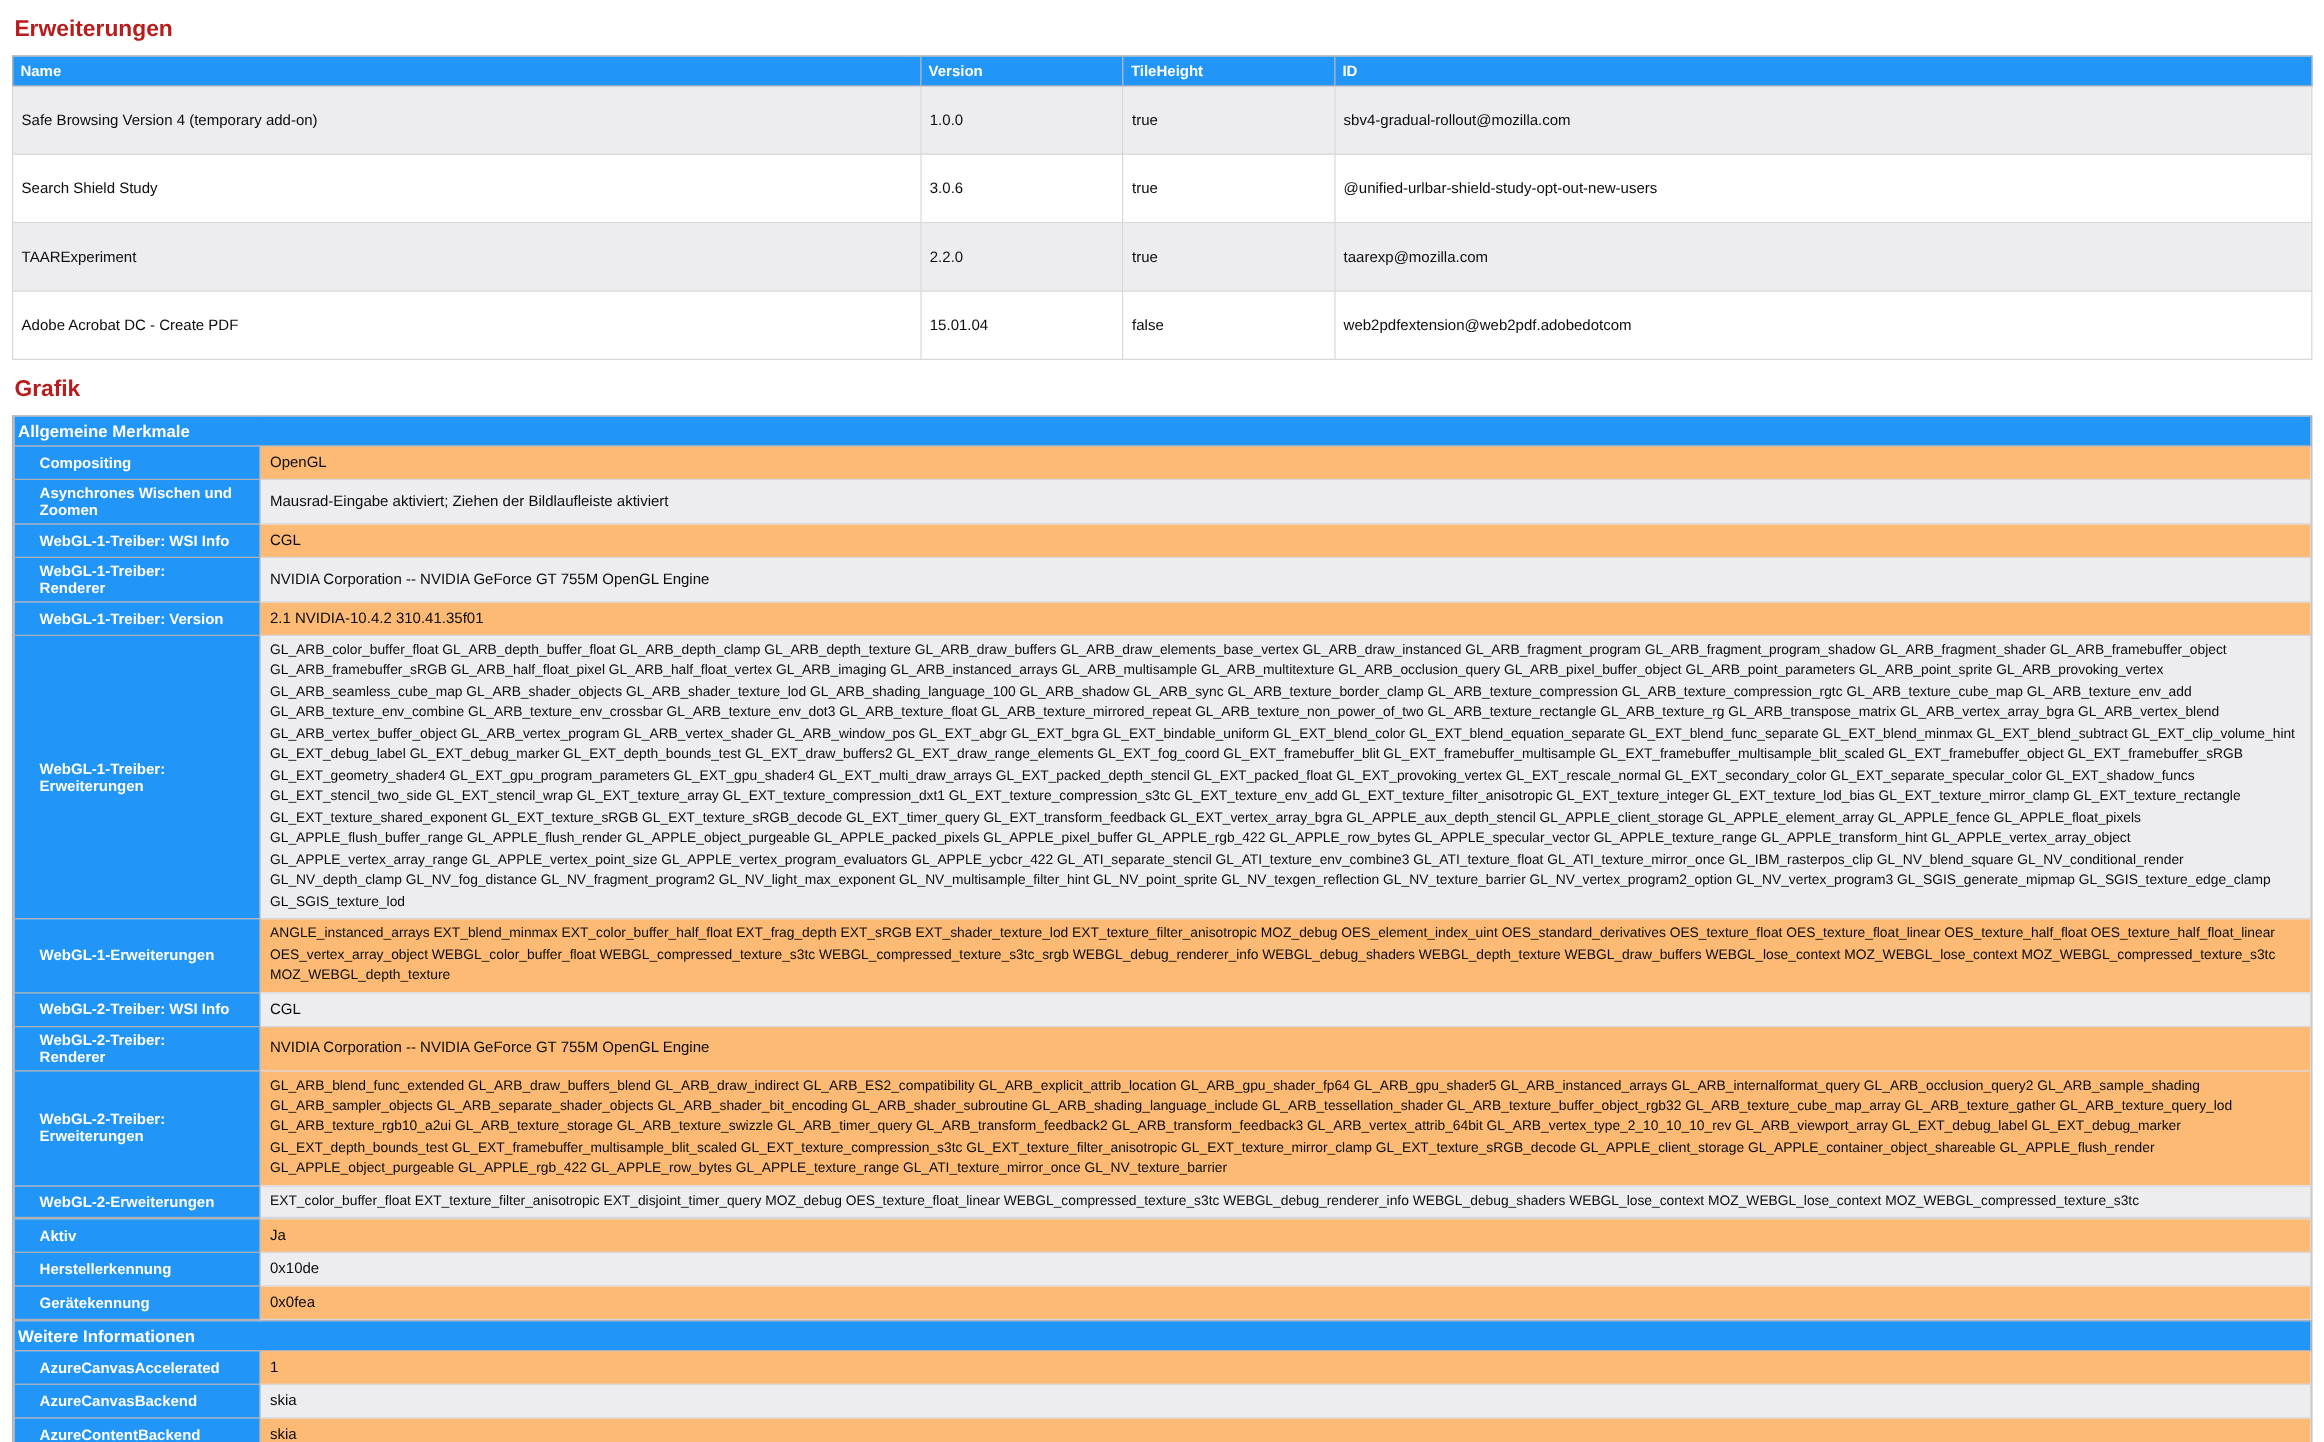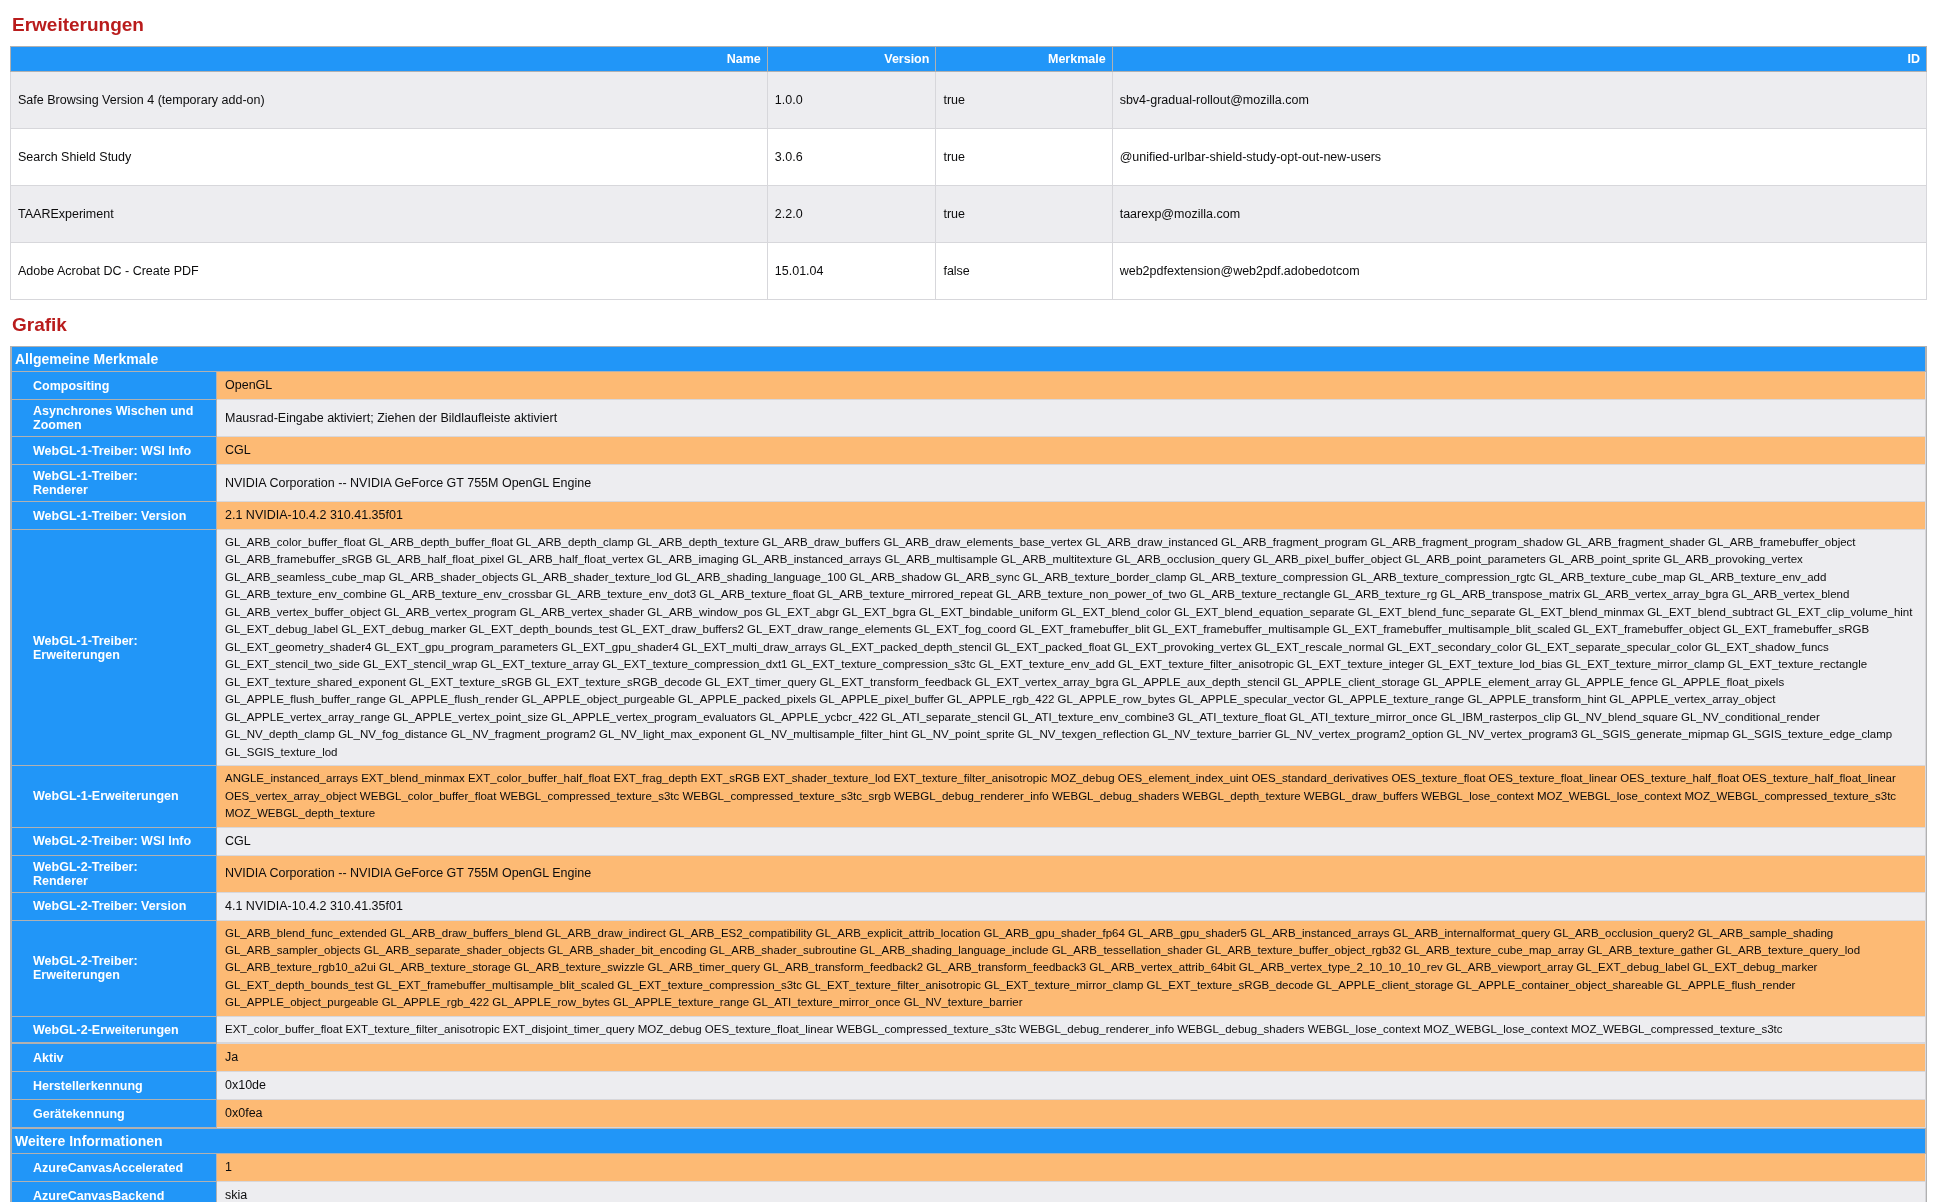--- a/index.html
+++ b/index.html
@@ -32,21 +32,21 @@
     color: #0c0c0d;
   }
   table.grid.ext {
     border: 1px solid #b1b1b1;
   }
   table.ext thead th {
     background: #2196f8;
     color: #ffffff;
     font-weight: bold;
     font-size: 12.5px;
-    text-align: right;
+    text-align: left;
     padding: 5px 6px;
     border: 1px solid #b1b1b1;
   }
   table.ext tbody td {
     padding: 19px 7px;
     border: 1px solid #d7d7db;
     vertical-align: middle;
     height: 18px;
   }
   table.ext tbody tr:nth-child(odd) td { background: #ededf0; }
@@ -109,21 +109,21 @@
     <colgroup>
       <col style="width:39.5%">
       <col style="width:8.8%">
       <col style="width:9.2%">
       <col style="width:42.5%">
     </colgroup>
     <thead>
       <tr>
         <th>Name</th>
         <th>Version</th>
-        <th>Merkmale</th>
+        <th>TileHeight</th>
         <th>ID</th>
       </tr>
     </thead>
     <tbody>
       <tr>
         <td>Safe Browsing Version 4 (temporary add-on)</td>
         <td>1.0.0</td>
         <td>true</td>
         <td>sbv4-gradual-rollout@mozilla.com</td>
       </tr>
@@ -190,24 +190,20 @@
           <td class="val long">ANGLE_instanced_arrays EXT_blend_minmax EXT_color_buffer_half_float EXT_frag_depth EXT_sRGB EXT_shader_texture_lod EXT_texture_filter_anisotropic MOZ_debug OES_element_index_uint OES_standard_derivatives OES_texture_float OES_texture_float_linear OES_texture_half_float OES_texture_half_float_linear OES_vertex_array_object WEBGL_color_buffer_float WEBGL_compressed_texture_s3tc WEBGL_compressed_texture_s3tc_srgb WEBGL_debug_renderer_info WEBGL_debug_shaders WEBGL_depth_texture WEBGL_draw_buffers WEBGL_lose_context MOZ_WEBGL_lose_context MOZ_WEBGL_compressed_texture_s3tc MOZ_WEBGL_depth_texture</td>
         </tr>
         <tr class="alt">
           <th class="key">WebGL-2-Treiber: WSI Info</th>
           <td class="val">CGL</td>
         </tr>
         <tr>
           <th class="key">WebGL-2-Treiber: Renderer</th>
           <td class="val">NVIDIA Corporation -- NVIDIA GeForce GT 755M OpenGL Engine</td>
         </tr>
-        <tr class="alt">
-          <th class="key">WebGL-2-Treiber: Version</th>
-          <td class="val">4.1 NVIDIA-10.4.2 310.41.35f01</td>
-        </tr>
         <tr>
           <th class="key">WebGL-2-Treiber: Erweiterungen</th>
           <td class="val long">GL_ARB_blend_func_extended GL_ARB_draw_buffers_blend GL_ARB_draw_indirect GL_ARB_ES2_compatibility GL_ARB_explicit_attrib_location GL_ARB_gpu_shader_fp64 GL_ARB_gpu_shader5 GL_ARB_instanced_arrays GL_ARB_internalformat_query GL_ARB_occlusion_query2 GL_ARB_sample_shading GL_ARB_sampler_objects GL_ARB_separate_shader_objects GL_ARB_shader_bit_encoding GL_ARB_shader_subroutine GL_ARB_shading_language_include GL_ARB_tessellation_shader GL_ARB_texture_buffer_object_rgb32 GL_ARB_texture_cube_map_array GL_ARB_texture_gather GL_ARB_texture_query_lod GL_ARB_texture_rgb10_a2ui GL_ARB_texture_storage GL_ARB_texture_swizzle GL_ARB_timer_query GL_ARB_transform_feedback2 GL_ARB_transform_feedback3 GL_ARB_vertex_attrib_64bit GL_ARB_vertex_type_2_10_10_10_rev GL_ARB_viewport_array GL_EXT_debug_label GL_EXT_debug_marker GL_EXT_depth_bounds_test GL_EXT_framebuffer_multisample_blit_scaled GL_EXT_texture_compression_s3tc GL_EXT_texture_filter_anisotropic GL_EXT_texture_mirror_clamp GL_EXT_texture_sRGB_decode GL_APPLE_client_storage GL_APPLE_container_object_shareable GL_APPLE_flush_render GL_APPLE_object_purgeable GL_APPLE_rgb_422 GL_APPLE_row_bytes GL_APPLE_texture_range GL_ATI_texture_mirror_once GL_NV_texture_barrier</td>
         </tr>
         <tr class="alt">
           <th class="key">WebGL-2-Erweiterungen</th>
           <td class="val long">EXT_color_buffer_float EXT_texture_filter_anisotropic EXT_disjoint_timer_query MOZ_debug OES_texture_float_linear WEBGL_compressed_texture_s3tc WEBGL_debug_renderer_info WEBGL_debug_shaders WEBGL_lose_context MOZ_WEBGL_lose_context MOZ_WEBGL_compressed_texture_s3tc</td>
         </tr>
       </tbody>
     </table>

